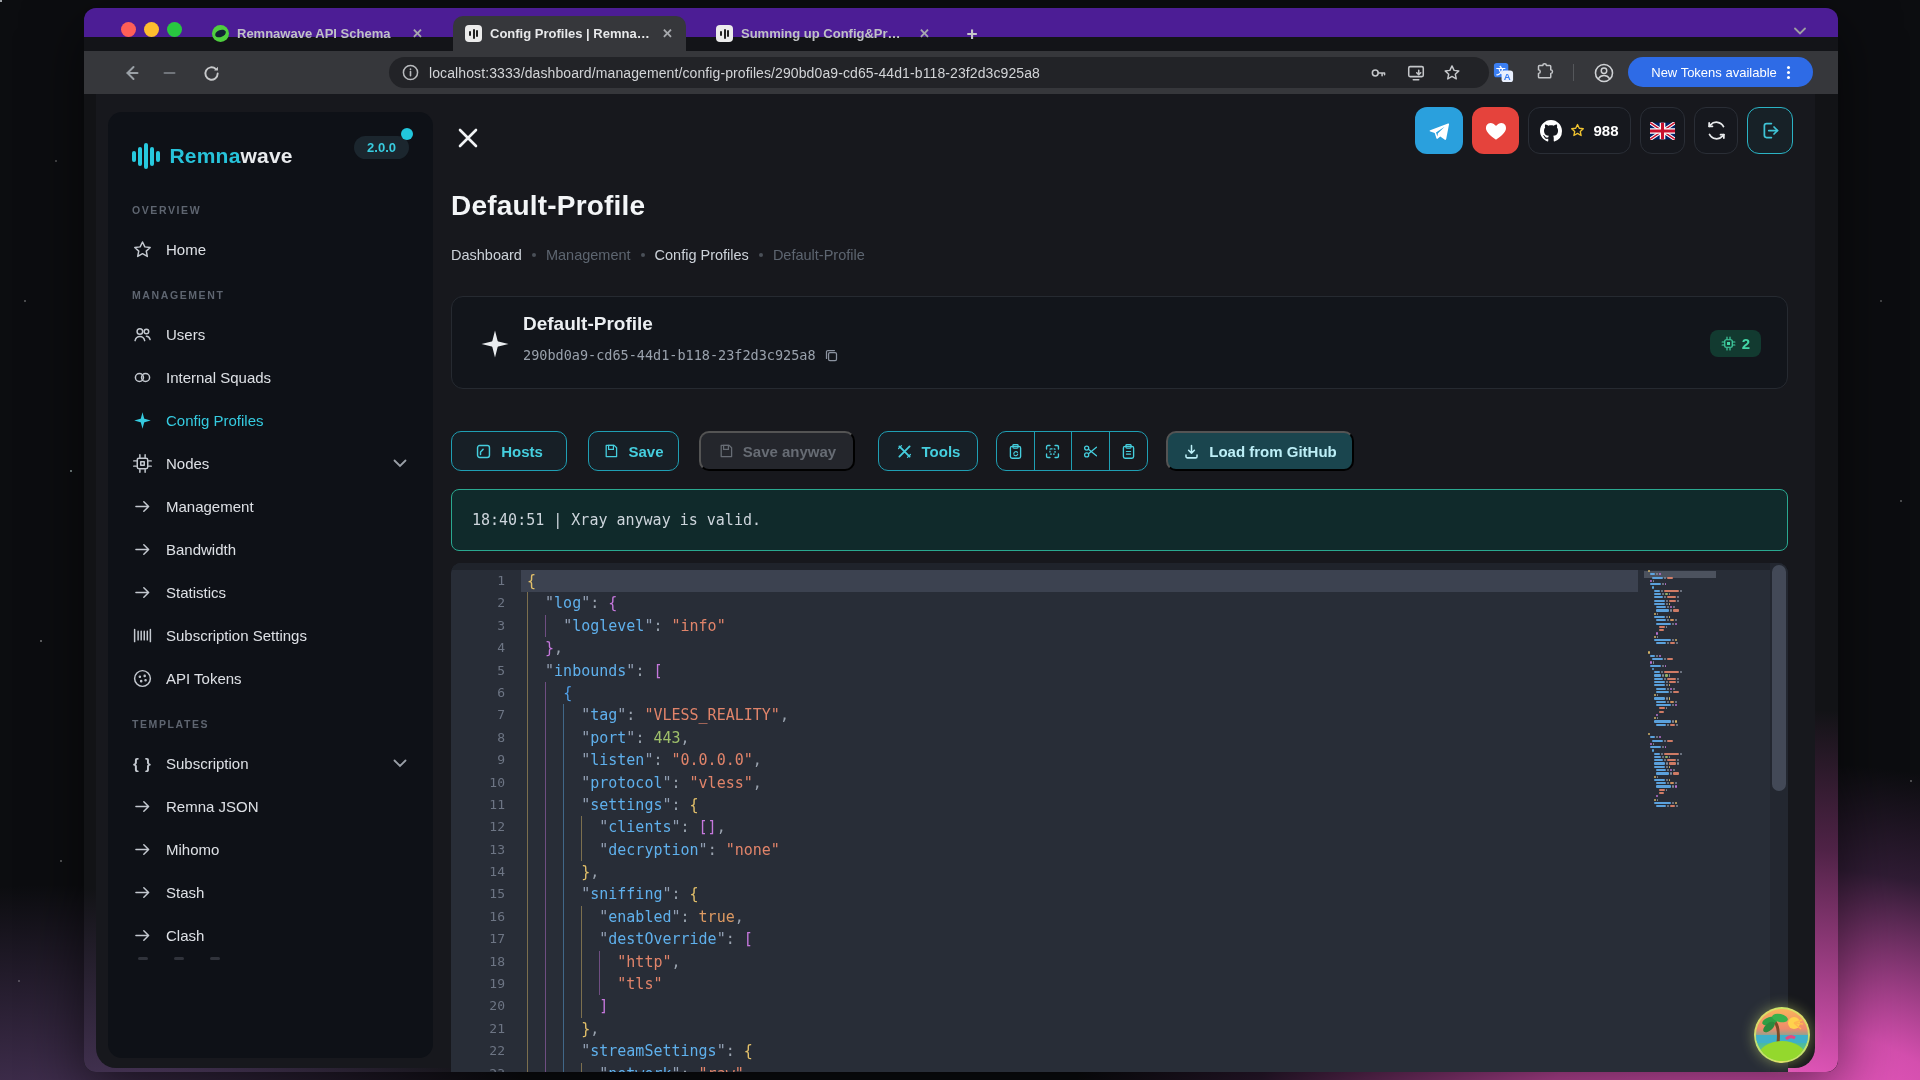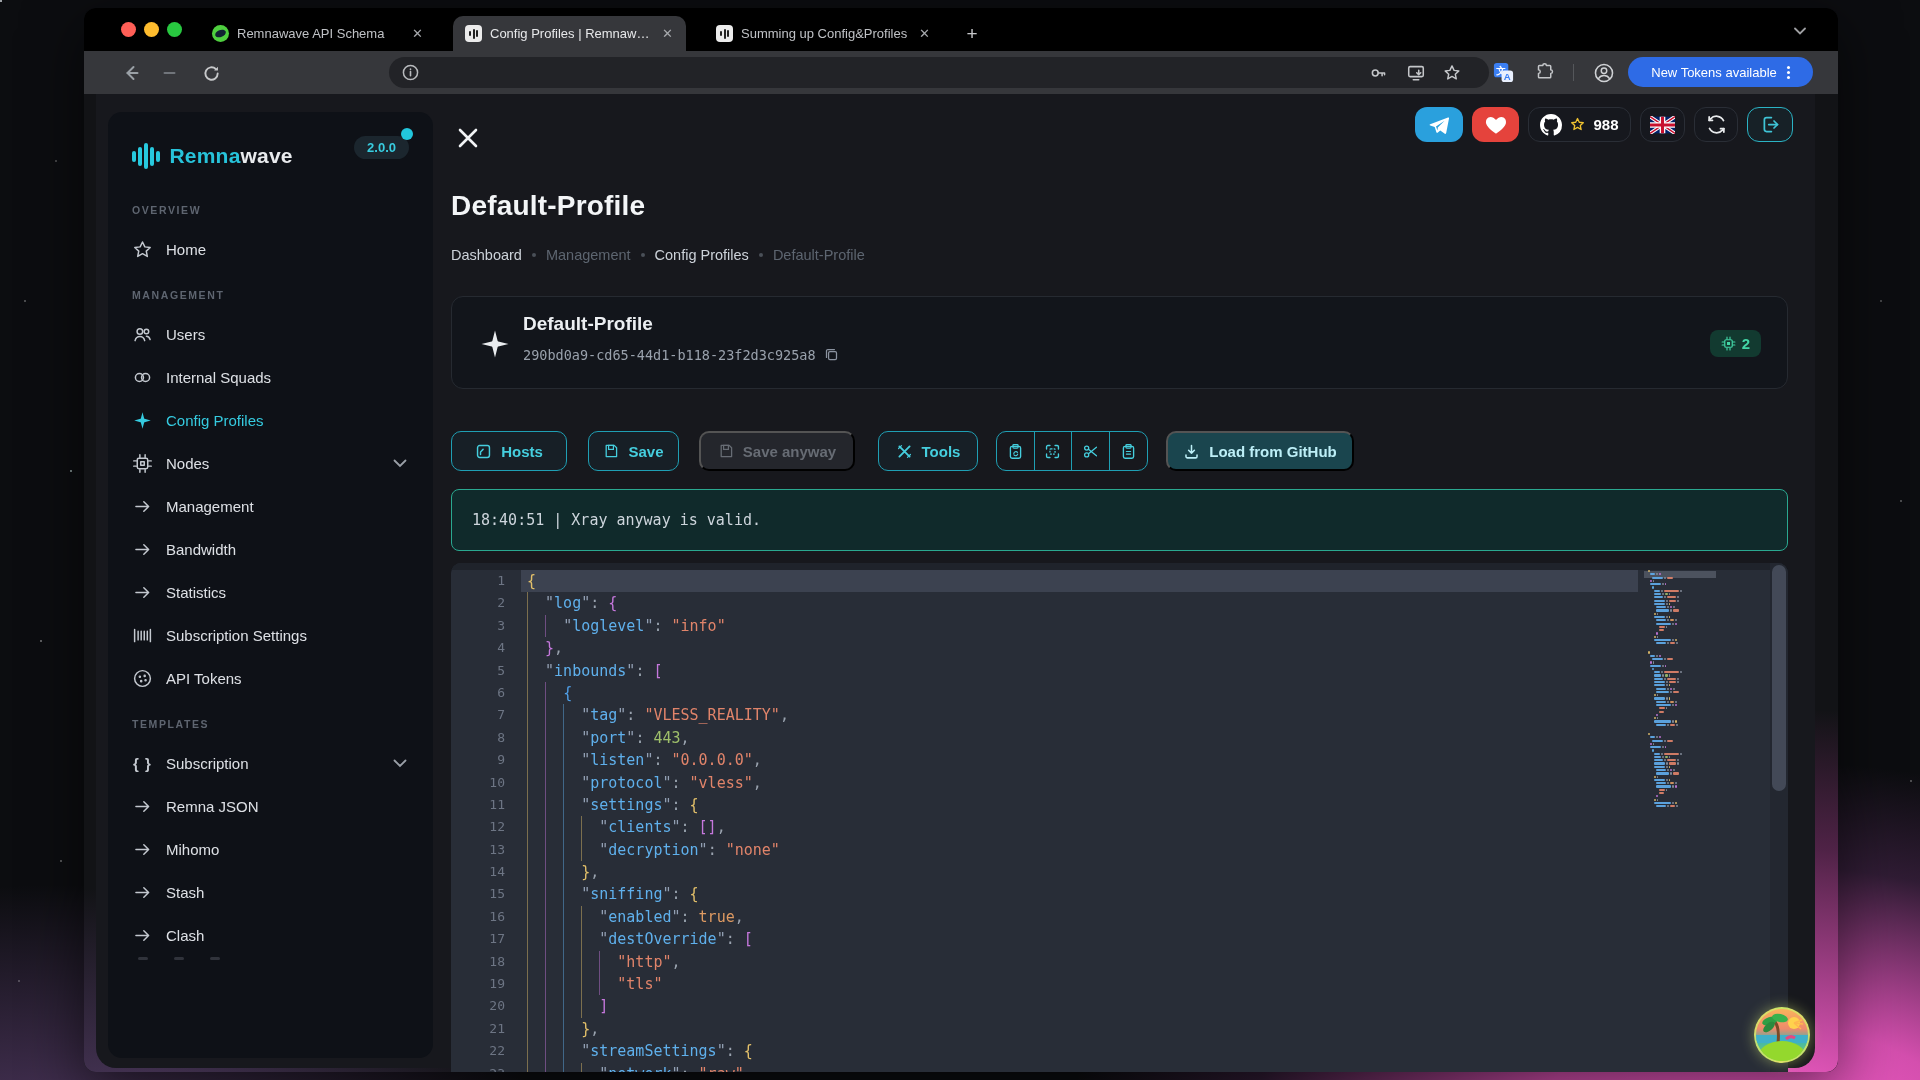--- a/index.html
+++ b/index.html
@@ -13,21 +13,21 @@
     position:relative;
   }
   .stars { position:absolute; inset:0; pointer-events:none; }
   .stars::after{ content:''; position:absolute; width:2px; height:2px; border-radius:50%; background:#cfd4da;
     box-shadow: 70px 470px #9aa, 40px 640px rgba(255,255,255,.45), 24px 300px rgba(255,255,255,.35),
     60px 860px rgba(255,255,255,.4), 18px 980px rgba(255,255,255,.3), 1900px 500px rgba(255,255,255,.35),
     1880px 300px rgba(255,255,255,.3), 1910px 780px rgba(255,255,255,.35), 55px 160px rgba(255,255,255,.3); }
 
   
   .window { position:absolute; left:84px; top:8px; width:1754px; height:1064px; border-radius:12px; overflow:hidden; background:#131418; box-shadow:0 18px 60px rgba(0,0,0,.55); }
-  .tabstrip { position:absolute; left:0; top:0; right:0; height:43px; background:#000000; }
+  .tabstrip { position:absolute; left:0; top:0; right:0; height:29px; background:#4c1d95;font-weight:bold; }
   .lights { position:absolute; left:37px; top:14px; display:flex; gap:8px; }
   .light { width:15px; height:15px; border-radius:50%; }
   .light.r{background:#ff5f57}.light.y{background:#febc2e}.light.g{background:#28c840}
   .tab { position:absolute; top:8px; height:35px; display:flex; align-items:center; gap:8px; padding:0 10px 0 12px; border-radius:10px 10px 0 0; color:#bfc1c5; font-size:13px; cursor:default; }
   .tab.active { background:#36373b; color:#e7e8ea; }
   .tab .title { white-space:nowrap; overflow:hidden; text-overflow:ellipsis; flex:1; }
   .favicon { width:17px; height:17px; border-radius:4px; flex:0 0 auto; position:relative; }
   .fav-green { background:#4fcf3f; border-radius:50%; }
   .fav-green::after{ content:''; position:absolute; left:3px; top:5px; width:11px; height:7px; border-radius:50%; background:#123; transform:rotate(-20deg); }
   .fav-wave { background:#ececec; display:flex; align-items:center; justify-content:center; gap:1.5px; }
@@ -72,38 +72,38 @@
   .side-item.active .ic { color:#35cbe0; }
   .side-item .chev { position:absolute; right:10px; color:#9aa0a8; }
   .braces-ic { font-size:15px; font-weight:700; color:inherit; letter-spacing:1px; }
   .side-cut { height:14px; display:flex; gap:26px; padding-left:14px; opacity:.22; }
   .side-cut i { width:10px; height:3px; border-radius:2px; background:#aab; }
 
   
   .main { position:absolute; left:355px; top:0; width:1342px; height:974px; }
   .close-x { position:absolute; left:2px; top:29px; width:30px; height:30px; display:flex; align-items:center; justify-content:center; cursor:pointer; }
   .header-actions { position:absolute; top:13px; right:0; display:flex; gap:9px; }
-  .hbtn { height:35px; border-radius:12px; display:flex; align-items:center; justify-content:center; cursor:pointer; }
+  .hbtn { height:47px; border-radius:12px; display:flex; align-items:center; justify-content:center; cursor:pointer; }
   .hbtn.tg { width:48px; background:#2aa0dd; }
   .hbtn.heart { width:47px; background:#e5433c; }
   .hbtn.gh { width:103px; background:#16181e; border:1px solid #2a2e36; gap:7px; color:#fff; font-size:15px; font-weight:600; }
   .hbtn.flag { width:45px; background:#16181e; border:1px solid #2a2e36; }
   .hbtn.sync { width:44px; background:#16181e; border:1px solid #2a2e36; }
   .hbtn.logout { width:46px; background:rgba(34,184,207,.06); border:1px solid #2bb3c4; }
 
   .page-title { position:absolute; left:0; top:96px; font-size:28px; font-weight:700; color:#f3f5f7; letter-spacing:.2px; }
   .breadcrumbs { position:absolute; left:0; top:153px; display:flex; align-items:center; gap:10px; font-size:14.5px; }
   .crumb { color:#ccd2d9; cursor:pointer; }
   .crumb.dim { color:#5d6570; }
   .crumb-dot { width:4px; height:4px; border-radius:50%; background:#4a5058; }
 
   .profile-card { position:absolute; left:0; top:202px; width:1337px; height:93px; background:#12151b; border:1px solid #262a31; border-radius:12px; }
   .pc-sparkle { position:absolute; left:27px; top:31px; color:#e8ebef; }
   .pc-name { position:absolute; left:71px; top:16px; font-size:19px; font-weight:600; color:#eceff2; }
-  .pc-uuid { position:absolute; left:71px; top:50px; font-family:"DejaVu Sans Mono", monospace; font-size:13.5px; color:#99a1ac; display:flex; align-items:flex-start; gap:8px; }
+  .pc-uuid { position:absolute; left:71px; top:50px; font-family:"DejaVu Sans Mono", monospace; font-size:13.5px; color:#99a1ac; display:flex; align-items:center; gap:8px; }
   .pc-badge { position:absolute; right:26px; top:33px; height:27px; background:#123a30; border-radius:8px; color:#43d6a6; display:flex; align-items:center; gap:6px; padding:0 11px; font-size:15px; font-weight:700; }
 
   .actions-row { position:absolute; left:0; top:337px; height:40px; width:1337px; }
   .abtn { position:absolute; top:0; height:40px; border-radius:10px; display:flex; align-items:center; justify-content:center; gap:9px; font-size:15px; font-weight:600; cursor:pointer; }
   .abtn.outline { border:1px solid #1f9fb4; color:#45cede; background:rgba(34,184,207,.05); }
   .abtn.disabled { background:#24262c; color:#676c74; cursor:default; }
   .abtn.gh-load { background:#1a454e; color:#bdeff7; }
   .icon-group { position:absolute; left:545px; top:0; height:40px; width:152px; border:1px solid #1f9fb4; border-radius:10px; display:flex; overflow:hidden; }
   .icon-cell { width:38px; height:100%; display:flex; align-items:center; justify-content:center; color:#45cede; border-right:1px solid #1f9fb4; cursor:pointer; }
   .icon-cell:last-child { border-right:none; }
@@ -205,20 +205,21 @@
         </svg>
     </div>
 
     <div class="urlbar">
       <span class="info">
         <svg width="17" height="17" viewBox="0 0 18 18">
             <circle cx="9" cy="9" r="7.5" stroke="#b8babd" stroke-width="1.6" fill="none"></circle>
             <path d="M9 8v4.4M9 5.4v.3" stroke="#b8babd" stroke-width="1.7" stroke-linecap="round"></path>
           </svg>
       </span>
+      <span class="url-text">localhost:3333/dashboard/management/config-profiles/290bd0a9-cd65-44d1-b118-23f2d3c925a8</span>
       <span class="url-ic" style="left:978px">
         <svg width="20" height="20" viewBox="0 0 22 22">
             <circle cx="8" cy="11" r="3.2" stroke="#c4c6c9" stroke-width="1.7" fill="none"></circle>
             <path d="M11.2 11h7M15.5 11v3M18.2 11v2" stroke="#c4c6c9" stroke-width="1.7" stroke-linecap="round"></path>
           </svg>
       </span>
       <span class="url-ic" style="left:1016px">
         <svg width="20" height="20" viewBox="0 0 22 22">
             <rect x="3" y="4" width="16" height="11" rx="1.5" stroke="#c4c6c9" stroke-width="1.7" fill="none"></rect>
             <path d="M8 18.5h6" stroke="#c4c6c9" stroke-width="1.7" stroke-linecap="round"></path>

